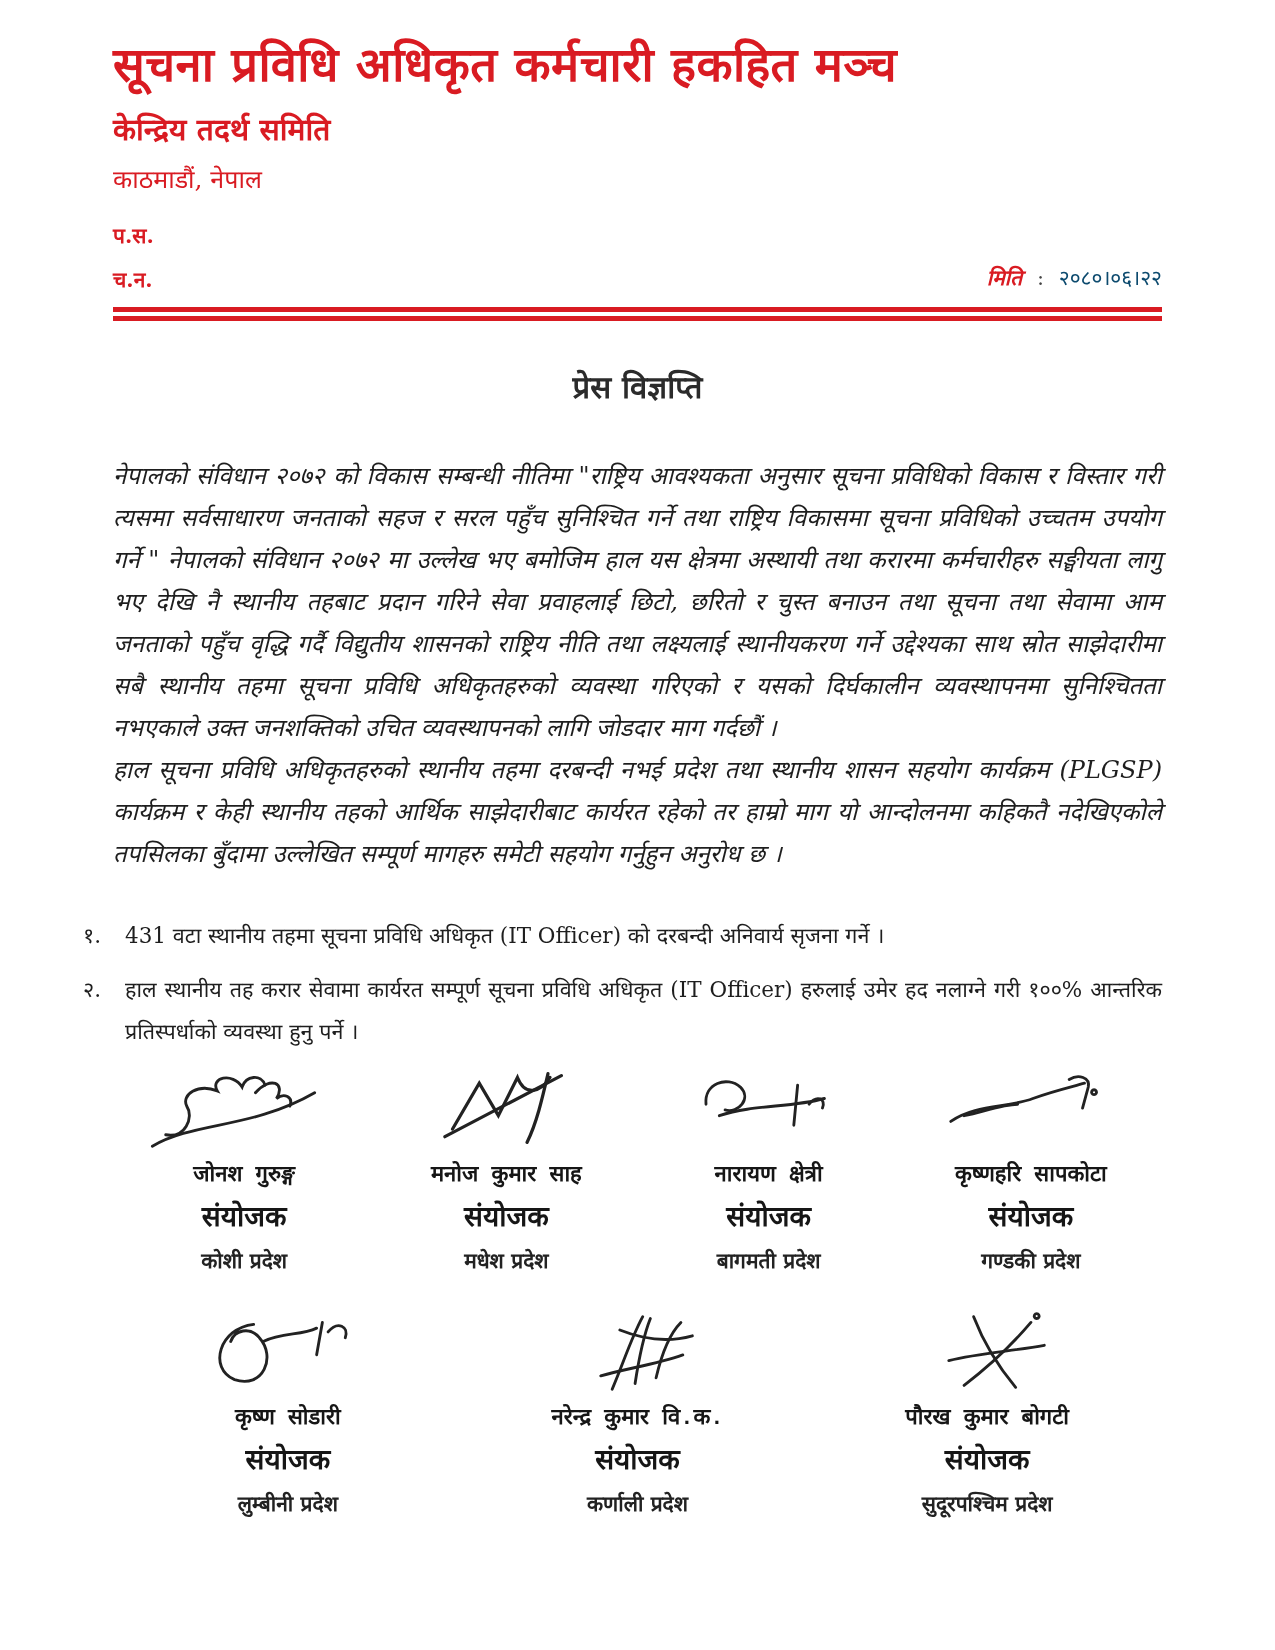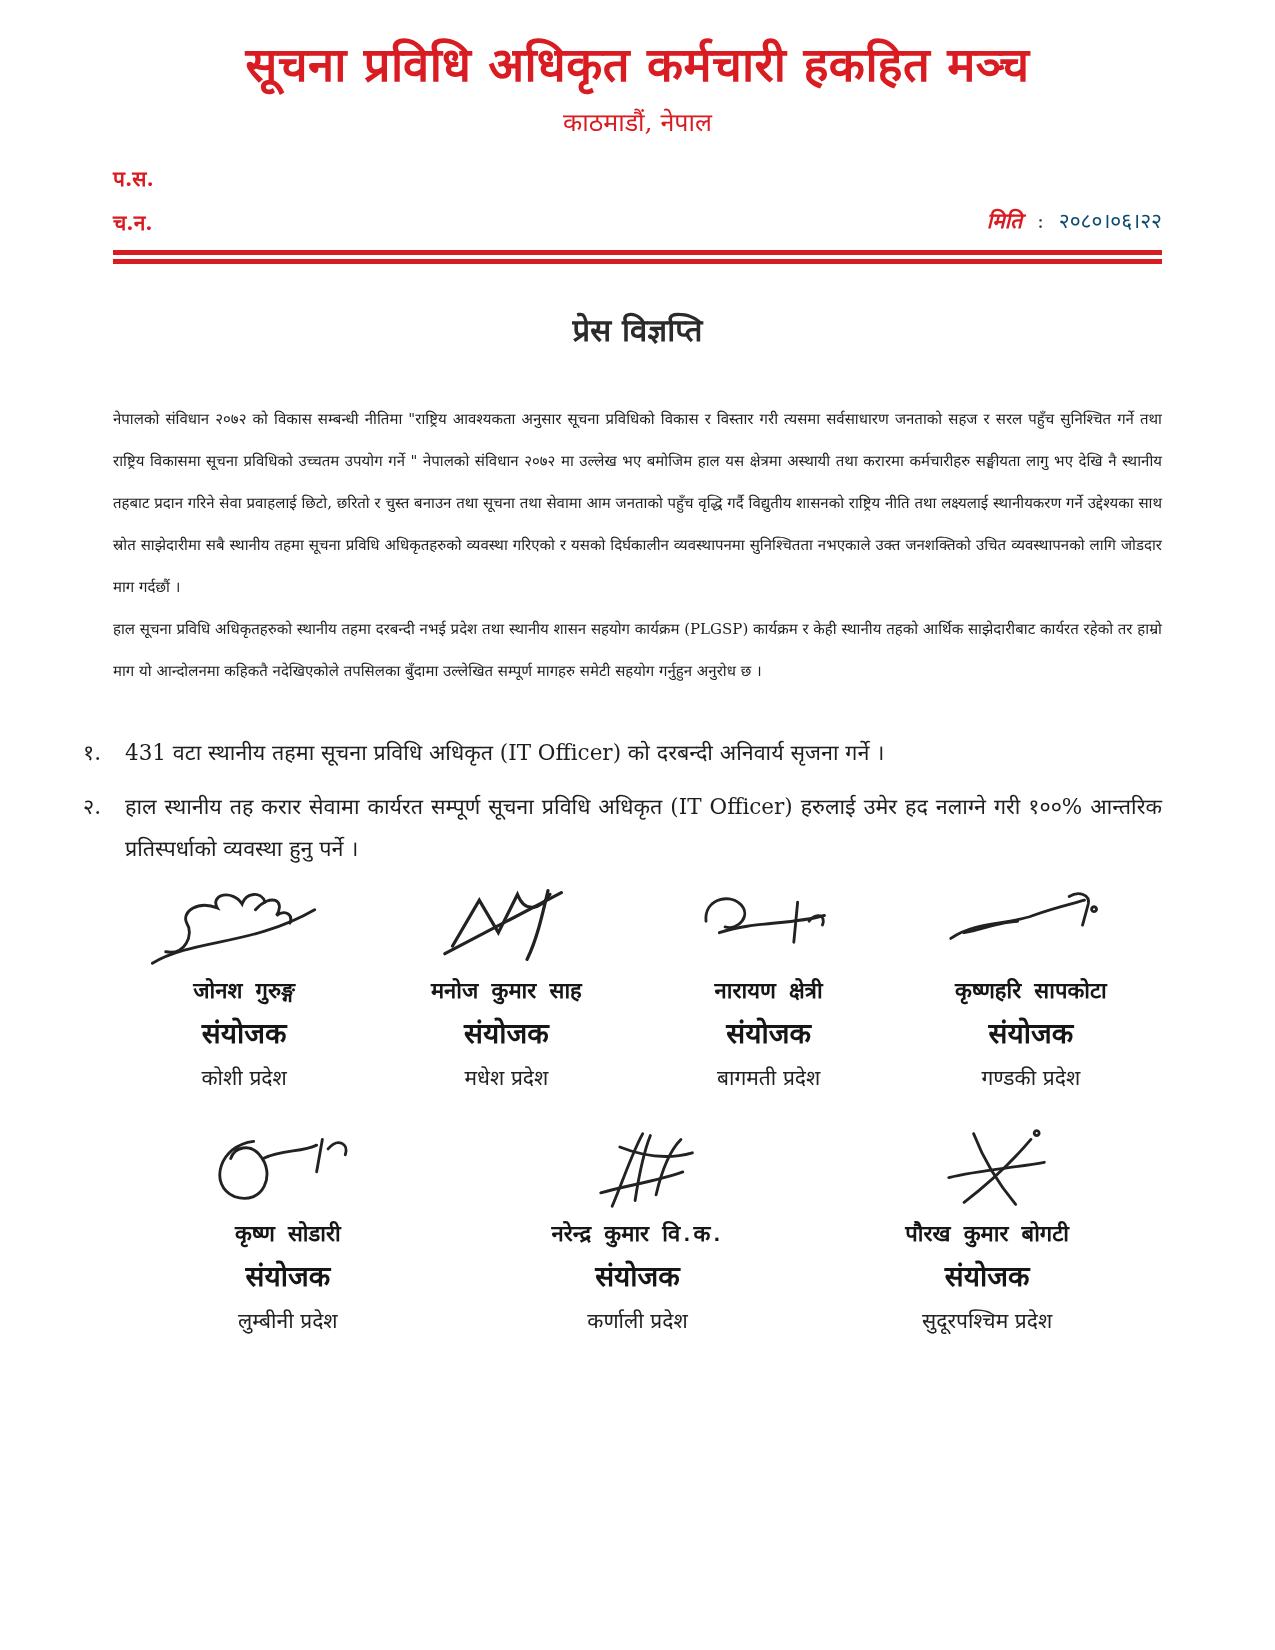--- a/index.html
+++ b/index.html
@@ -7,21 +7,21 @@
   html, body { margin: 0; padding: 0; background: #ffffff; }
   .page {
     width: 1275px; height: 1650px;
     margin: 0 auto; background: #ffffff;
     padding: 28px 113px 0 113px;
     font-family: "DejaVu Serif", "DejaVu Sans", serif;
     color: var(--ink);
     overflow: hidden;
   }
   
-  .letterhead { text-align: center; }
+  .letterhead { }
   .org-title {
     margin: 10px 0 0 0;
     color: var(--accent);
     font-size: 47px; font-weight: bold;
     line-height: 1.15; letter-spacing: 0.5px;
   }
   .org-subtitle {
     margin: 16px 0 0 0;
     color: var(--accent);
     font-size: 30px; font-weight: bold;
@@ -52,22 +52,23 @@
   }
   
   .pr-heading {
     margin: 44px 0 0 0;
     text-align: center;
     font-size: 31px; font-weight: bold; color: #2b2b2b;
   }
   .body-copy { margin-top: 48px; }
   .body-copy p {
     margin: 0;
-    font-size: 15px; line-height: 42px;
+    font-size: 24px; line-height: 42px;
     text-align: justify;
+    font-style: italic;
   }
   
   .demand-list { margin-top: 40px; }
   .demand-item { display: flex; margin-bottom: 12px; }
   .demand-num {
     flex: 0 0 42px; margin-left: -30px;
     font-size: 21.5px; line-height: 42px;
   }
   .demand-text {
     flex: 1;
@@ -76,29 +77,30 @@
   }
   
   .sig-row { display: grid; }
   .sig-row-1 { grid-template-columns: repeat(4, 1fr); margin-top: 2px; }
   .sig-row-2 { grid-template-columns: repeat(3, 1fr); margin-top: 34px; }
   .sig-cell { display: flex; flex-direction: column; align-items: center; }
   .sig-img { height: 88px; width: 210px; }
   .sig-img svg { width: 100%; height: 100%; }
   .sig-name { margin-top: 4px; font-size: 22px; font-weight: bold; color: #161616; font-family: Liberation Mono, monospace; }
   .sig-role { margin-top: 8px; font-size: 28px; font-weight: bold; color: #161616; }
-  .sig-prov { margin-top: 12px; font-size: 21px; font-weight: normal; color: #222; }
+  .sig-prov { margin-top: 12px; font-size: 21px; font-weight: bold; color: #222; }
 </style>
 </head>
 <body>
 
 <div class="page">
 
   <div class="letterhead">
     <div class="org-title">सूचना प्रविधि अधिकृत कर्मचारी हकहित मञ्च</div>
+    <div class="org-subtitle">केन्द्रिय तदर्थ समिति</div>
     <div class="org-location">काठमाडौं, नेपाल</div>
   </div>
 
   <div class="ref-row">
     <div class="ref-left">
       <span class="ref-label">प.स.</span>
       <span class="ref-label">च.न.</span>
     </div>
     <div class="date-line">
       <span class="date-label">मिति</span>

